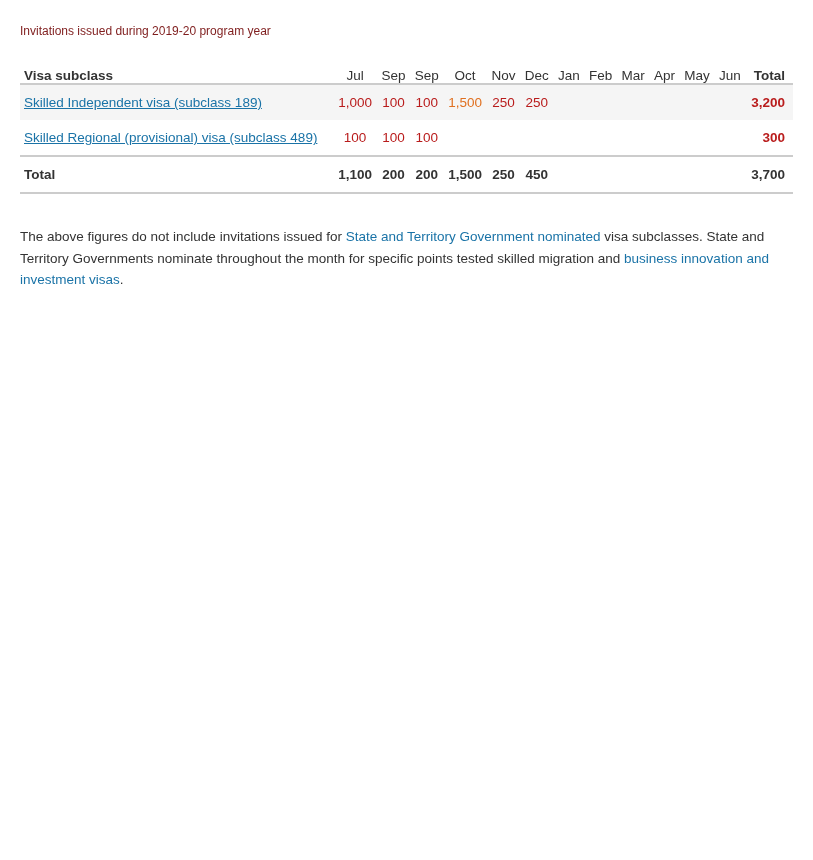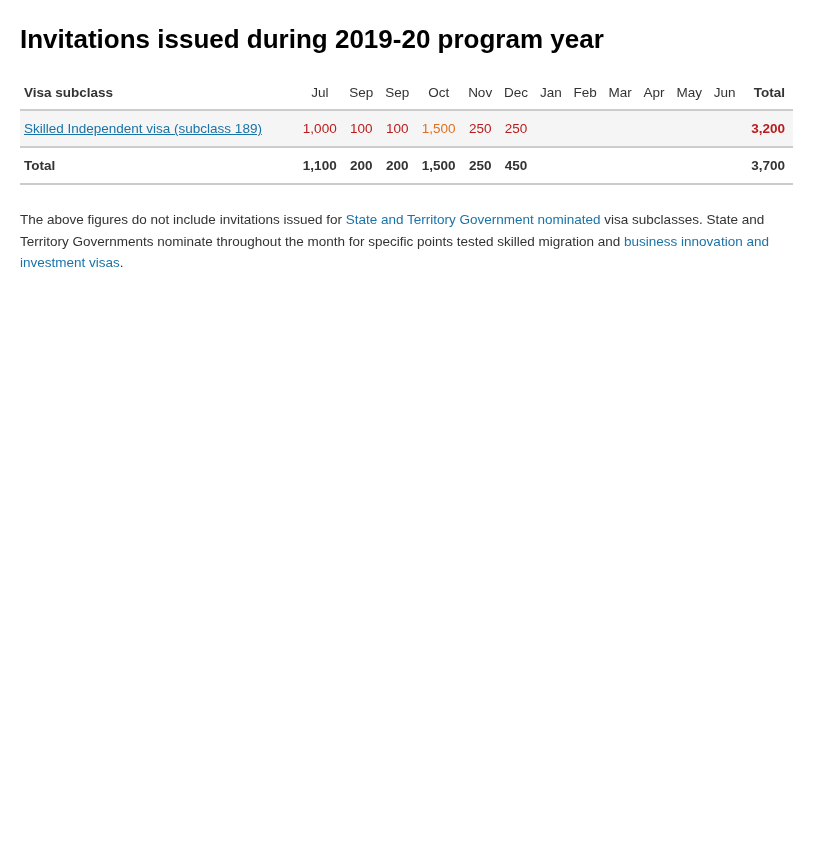--- a/index.html
+++ b/index.html
@@ -5,38 +5,38 @@
     * { box-sizing: border-box; margin: 0; padding: 0; }
     body {
       font-family: Arial, sans-serif;
       font-size: 14px;
       color: #333;
       background: #fff;
       padding: 24px 20px;
       max-width: 813px;
     }
     h1 {
-      font-size: 26px;
-      font-weight: bold;
-      color: #000000;
+      font-size: 12px;
+      font-weight: normal;
+      color: #7f1d1d;
       margin-bottom: 24px;
     }
     table {
       width: 100%;
       border-collapse: collapse;
       font-size: 13.5px;
     }
     thead tr {
       border-bottom: 2px solid #ccc;
     }
     th {
       text-align: left;
       font-weight: normal;
       color: #333;
-      padding: 6px 4px 9px 4px;
+      padding: 6px 4px 0 4px;
       vertical-align: bottom;
     }
     th.num-col, td.num-col {
       text-align: center;
       margin-top: 31px;
     }
     th.total-col, td.total-col {
       text-align: right;
       font-weight: bold;
       padding-right: 8px;
@@ -69,21 +69,21 @@
     tr.total-row {
       background-color: #fff !important;
       border-top: 2px solid #ccc;
       border-bottom: 2px solid #ccc;
     }
     tr.total-row td {
       font-weight: bold;
       color: #333;
     }
     .footnote {
-      margin-top: 24px;
+      margin-top: 32px;
       font-size: 13.5px;
       color: #333;
       line-height: 1.6;
     }
     .footnote a {
       color: #1a73a7;
       text-decoration: none;
     }
     td.oct-col {
       color: #e07020;
@@ -125,20 +125,36 @@
         <td class="num-col">250</td>
         <td class="num-col">250</td>
         <td class="num-col"></td>
         <td class="num-col"></td>
         <td class="num-col"></td>
         <td class="num-col"></td>
         <td class="num-col"></td>
         <td class="num-col"></td>
         <td class="total-col">3,200</td>
       </tr>
+      <tr>
+        <td class="visa-name"><a href="#">Skilled Regional (provisional) visa (subclass 489)</a></td>
+        <td class="num-col">100</td>
+        <td class="num-col">100</td>
+        <td class="num-col">100</td>
+        <td class="num-col"></td>
+        <td class="num-col"></td>
+        <td class="num-col"></td>
+        <td class="num-col"></td>
+        <td class="num-col"></td>
+        <td class="num-col"></td>
+        <td class="num-col"></td>
+        <td class="num-col"></td>
+        <td class="num-col"></td>
+        <td class="total-col">300</td>
+      </tr>
       <tr class="total-row">
         <td class="visa-name">Total</td>
         <td class="num-col">1,100</td>
         <td class="num-col">200</td>
         <td class="num-col">200</td>
         <td class="num-col">1,500</td>
         <td class="num-col">250</td>
         <td class="num-col">450</td>
         <td class="num-col"></td>
         <td class="num-col"></td>

